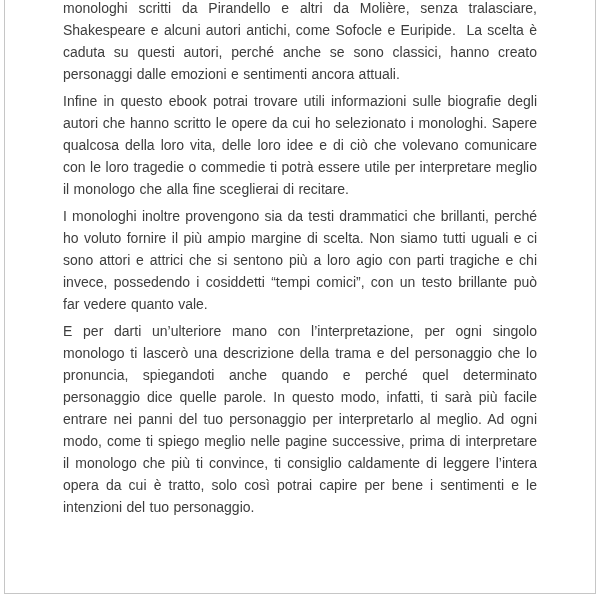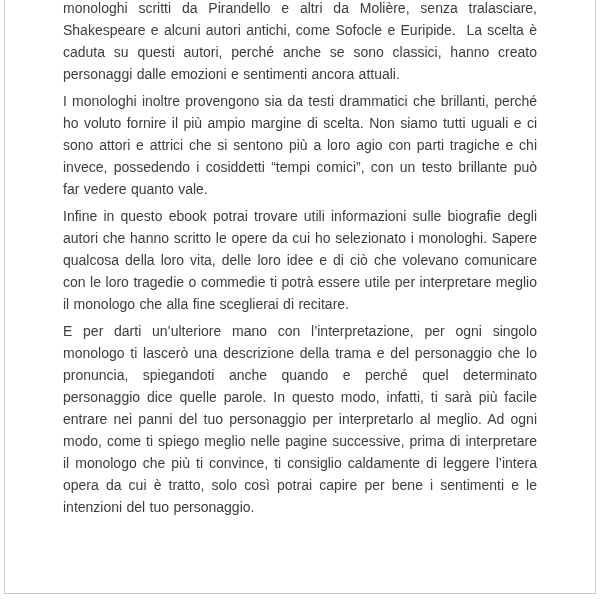--- a/index.html
+++ b/index.html
@@ -39,17 +39,17 @@
     color: #3d3d3d;
     word-spacing: 0.5px;
   }
 </style>
 </head>
 <body>
 
 <div class="page">
   <div class="content">
     <p>monologhi scritti da Pirandello e altri da Molière, senza tralasciare, Shakespeare e alcuni autori antichi, come Sofocle e Euripide.&nbsp; La scelta è caduta su questi autori, perché anche se sono classici, hanno creato personaggi dalle emozioni e sentimenti ancora attuali.</p>
+    <p>Infine in questo ebook potrai trovare utili informazioni sulle biografie degli autori che hanno scritto le opere da cui ho selezionato i monologhi. Sapere qualcosa della loro vita, delle loro idee e di ciò che volevano comunicare con le loro tragedie o commedie ti potrà essere utile per interpretare meglio il monologo che alla fine sceglierai di recitare.</p>
     <p>I monologhi inoltre provengono sia da testi drammatici che brillanti, perché ho voluto fornire il più ampio margine di scelta. Non siamo tutti uguali e ci sono attori e attrici che si sentono più a loro agio con parti tragiche e chi invece, possedendo i cosiddetti “tempi comici”, con un testo brillante può far vedere quanto vale.</p>
-    <p>Infine in questo ebook potrai trovare utili informazioni sulle biografie degli autori che hanno scritto le opere da cui ho selezionato i monologhi. Sapere qualcosa della loro vita, delle loro idee e di ciò che volevano comunicare con le loro tragedie o commedie ti potrà essere utile per interpretare meglio il monologo che alla fine sceglierai di recitare.</p>
     <p>E per darti un’ulteriore mano con l’interpretazione, per ogni singolo monologo ti lascerò una descrizione della trama e del personaggio che lo pronuncia, spiegandoti anche quando e perché quel determinato personaggio dice quelle parole. In questo modo, infatti, ti sarà più facile entrare nei panni del tuo personaggio per interpretarlo al meglio. Ad ogni modo, come ti spiego meglio nelle pagine successive, prima di interpretare il monologo che più ti convince, ti consiglio caldamente di leggere l’intera opera da cui è tratto, solo così potrai capire per bene i sentimenti e le intenzioni del tuo personaggio.</p>
   </div>
 </div>
 
 </body></html>

